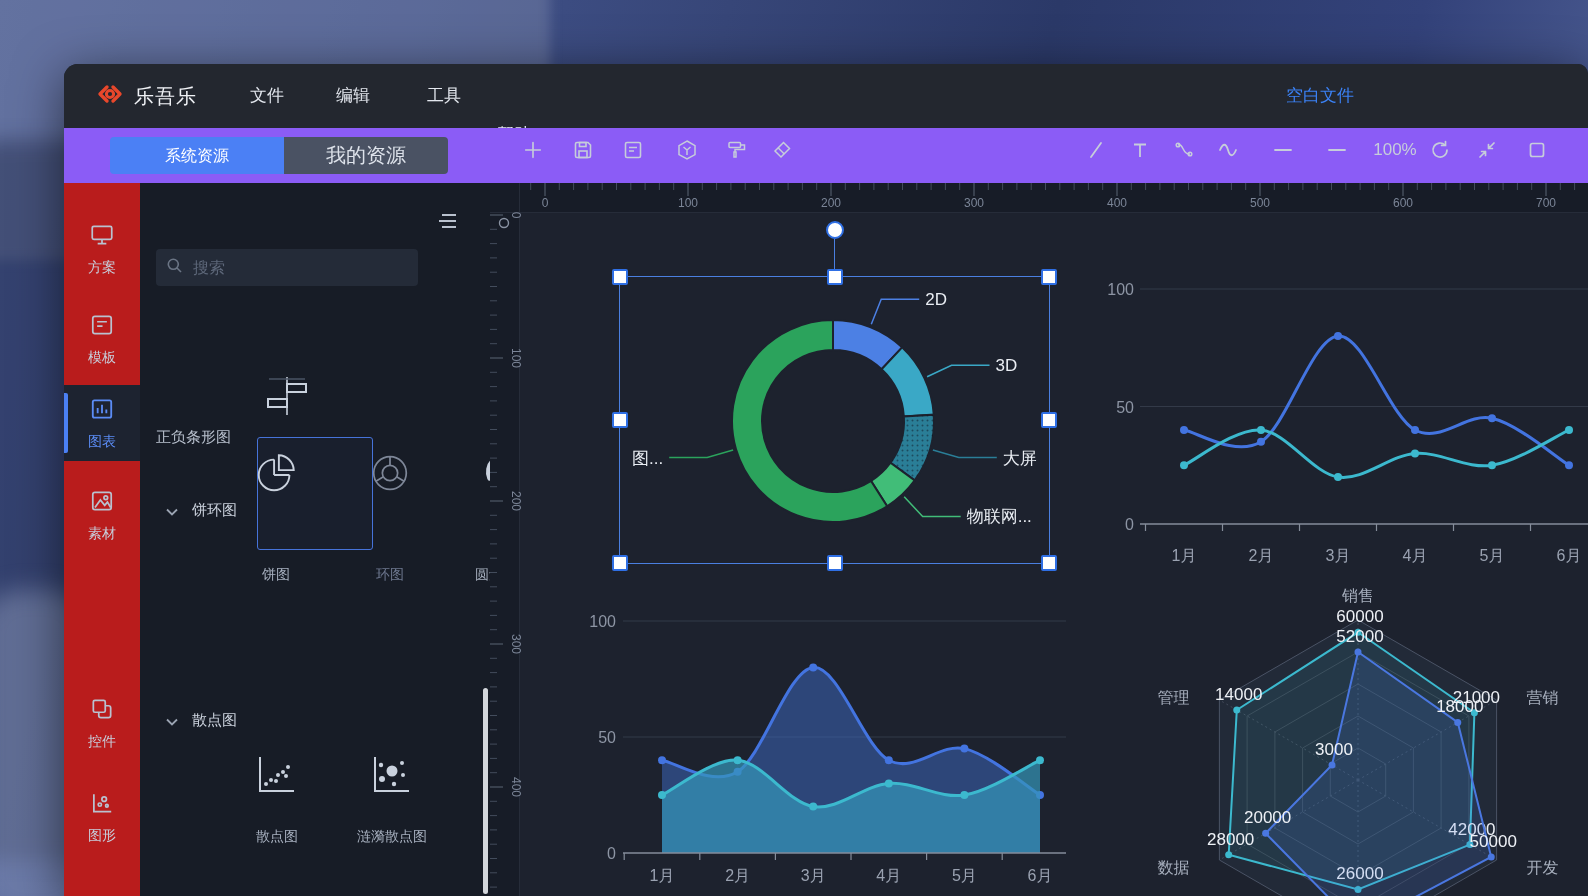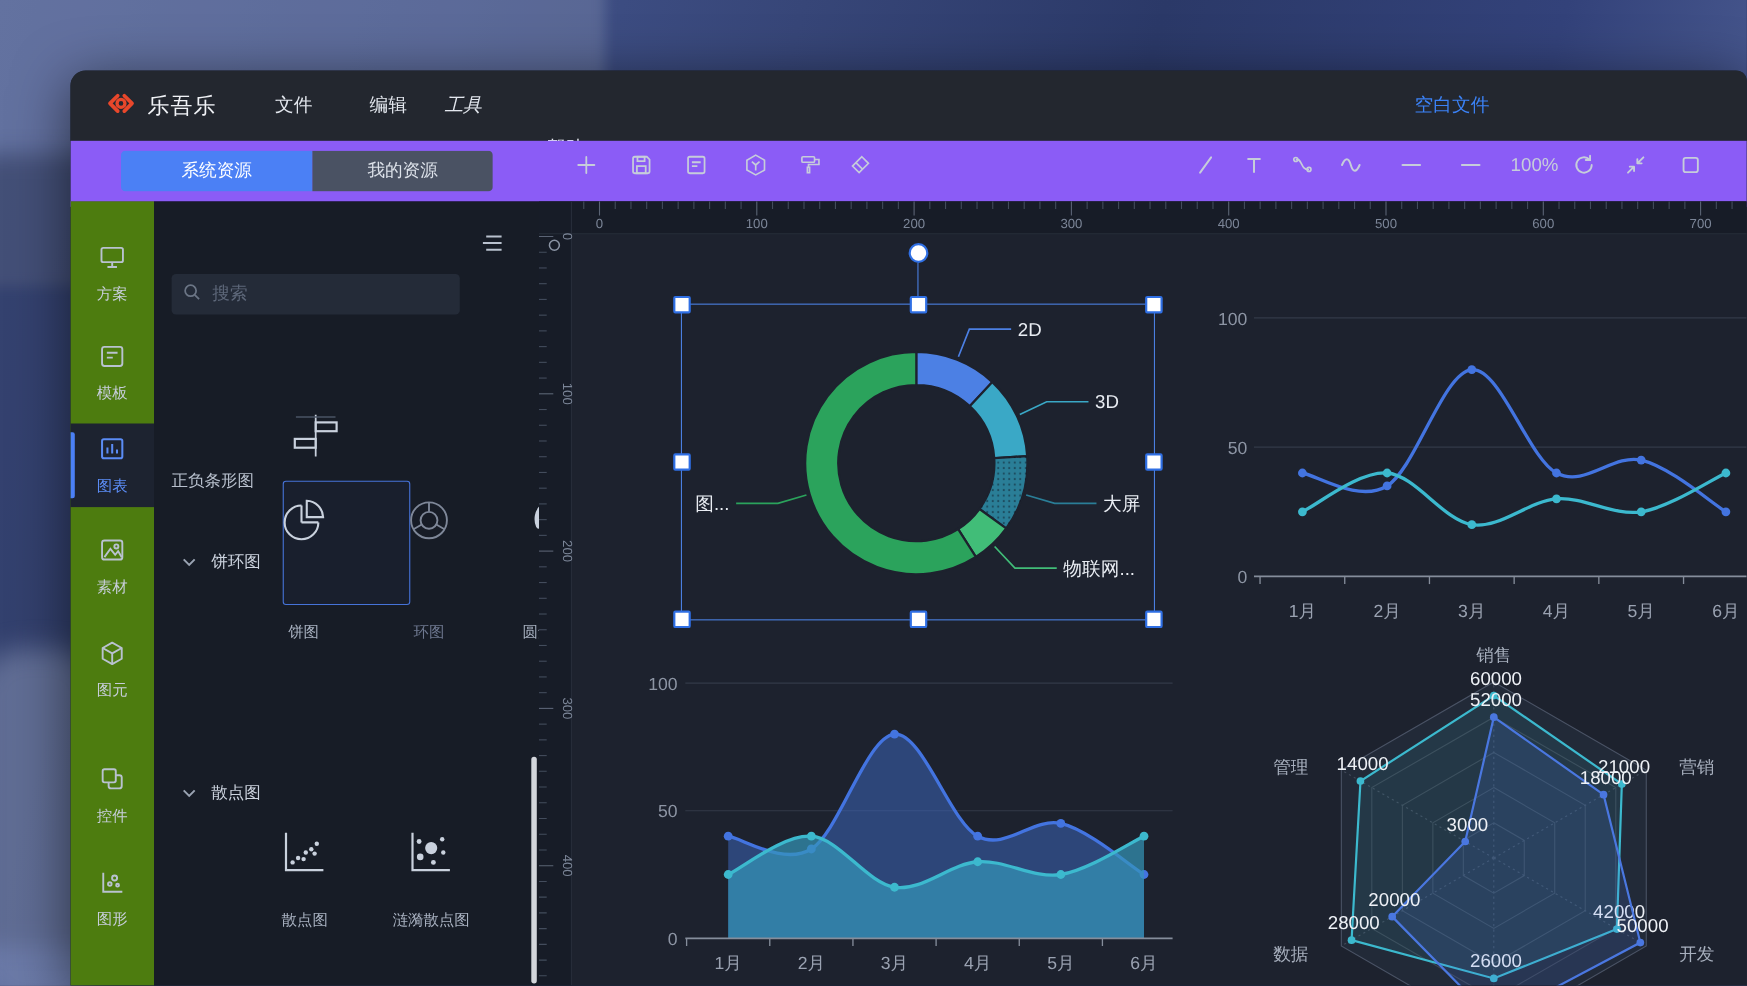--- a/index.html
+++ b/index.html
@@ -14,27 +14,27 @@
   
   #menubar{position:absolute;left:0;top:0;width:100%;height:64px;background:#23272f;}
   .menu-item{position:absolute;top:0;height:64px;line-height:64px;color:#e3e7ee;font-size:17px;cursor:default;}
   #doc-title{position:absolute;left:1176px;top:0;width:160px;height:64px;line-height:64px;text-align:center;color:#3b82f6;font-size:17px;}
   #brand{position:absolute;left:32px;top:0;height:64px;display:flex;align-items:center;gap:10px;}
   #brand-name{color:#f0f2f6;font-size:20px;letter-spacing:1px;}
   
   #subbar{position:absolute;left:0;top:64px;width:100%;height:55px;background:#8b5cf6;border-bottom:5px solid #6d28d9;}
   #res-tabs{position:absolute;left:46px;top:9px;height:37px;border-radius:4px;overflow:hidden;display:flex;}
   #tab-system{width:174px;background:#4b80f5;color:#fff;font-size:16px;text-align:center;line-height:37px;}
-  #tab-mine{width:164px;background:#4a5263;color:#dde2ea;font-size:16px;text-align:center;line-height:37px;}
+  #tab-mine{width:164px;background:#4a5263;color:#dde2ea;font-size:20px;text-align:center;line-height:37px;}
   .tbtn{position:absolute;top:64px;width:36px;height:44px;margin-top:0;display:flex;align-items:center;justify-content:center;}
   .tbtn svg{display:block;}
   .red-dot{position:absolute;width:9px;height:9px;border-radius:50%;background:#ef4b2f;}
   #zoom-level{position:absolute;left:1300px;top:64px;width:62px;height:44px;line-height:44px;text-align:center;color:#c6cdda;font-size:17px;}
   
-  #rail{position:absolute;left:0;top:119px;width:76px;bottom:0;background:#4d7c0f;}
+  #rail{position:absolute;left:0;top:119px;width:76px;bottom:0;background:#b91c1c;}
   .rail-item{position:absolute;left:0;width:76px;height:76px;display:flex;flex-direction:column;align-items:center;justify-content:center;gap:7px;cursor:pointer;}
   .rail-item .rail-label{font-size:14px;color:#c7cedb;}
   .rail-item.active{background:#1d2330;}
   .rail-item.active .rail-label{color:#5b8cf5;}
   .rail-item.active::before{content:"";position:absolute;left:0;top:8px;bottom:8px;width:4px;background:#4b80f5;border-radius:0 2px 2px 0;}
   
   #panel{position:absolute;left:76px;top:119px;width:350px;bottom:0;background:#171c26;}
   #search-box{position:absolute;left:16px;top:22px;width:262px;height:37px;background:#242b38;border-radius:4px;display:flex;align-items:center;padding:0 10px;box-sizing:border-box;gap:8px;margin-top:44px;}
   #search-box input{background:transparent;border:none;outline:none;color:#aab2c2;font-size:16px;width:200px;font-family:inherit;}
   #search-box input::placeholder{color:#5d6779;}
@@ -74,21 +74,21 @@
         <svg width="28" height="28" viewBox="0 0 28 28" fill="none">
           <path d="M11 7 L4 14 L11 21" stroke="#e8472b" stroke-width="3.4" stroke-linecap="round" stroke-linejoin="round"></path>
           <path d="M17 7 L24 14 L17 21" stroke="#e8472b" stroke-width="3.4" stroke-linecap="round" stroke-linejoin="round"></path>
           <circle cx="14" cy="14" r="3.6" stroke="#e8472b" stroke-width="3"></circle>
         </svg>
       </span>
       <span id="brand-name">乐吾乐</span>
     </div>
     <div class="menu-item" style="left:186px;">文件</div>
     <div class="menu-item" style="left:272px;">编辑</div>
-    <div class="menu-item" style="left:340px;font-style:italic;">工具</div>
+    <div class="menu-item" style="left:363px;">工具</div>
     <div class="menu-item" style="left:433px;margin-top:39px;">帮助</div>
     <div id="doc-title">空白文件</div>
   </div>
 
   <div id="subbar">
     <div id="res-tabs">
       <div id="tab-system">系统资源</div>
       <div id="tab-mine">我的资源</div>
     </div>
   </div>
@@ -206,27 +206,20 @@
           </svg></span>
       <div class="rail-label">图表</div>
     </div>
     <div class="rail-item" style="top:294px;">
       <span><svg width="26" height="26" viewBox="0 0 24 24" fill="none" stroke="#b9c2d0" stroke-width="1.6">
             <rect x="3.5" y="4" width="17" height="16" rx="2"></rect>
             <circle cx="15.5" cy="9" r="1.7"></circle>
             <path d="M5.5 18l5-7 4 5 2.5-3 3 5"></path>
           </svg></span>
       <div class="rail-label">素材</div>
-    </div>
-    <div class="rail-item" style="top:388px;">
-      <span><svg width="26" height="26" viewBox="0 0 24 24" fill="none" stroke="#b9c2d0" stroke-width="1.6" stroke-linejoin="round">
-            <path d="M12 3l8 4.5v9L12 21l-8-4.5v-9z"></path>
-            <path d="M4 7.5l8 4.5 8-4.5M12 12v9"></path>
-          </svg></span>
-      <div class="rail-label">图元</div>
     </div>
     <div class="rail-item" style="top:502px;">
       <span><svg width="26" height="26" viewBox="0 0 24 24" fill="none" stroke="#b9c2d0" stroke-width="1.6">
             <rect x="4" y="4" width="11" height="11" rx="1.5"></rect>
             <path d="M9 15v3a2 2 0 0 0 2 2h7a2 2 0 0 0 2-2v-7a2 2 0 0 0-2-2h-3"></path>
           </svg></span>
       <div class="rail-label">控件</div>
     </div>
     <div class="rail-item" style="top:596px;">
       <span><svg width="26" height="26" viewBox="0 0 24 24" fill="none" stroke="#b9c2d0" stroke-width="1.6">

